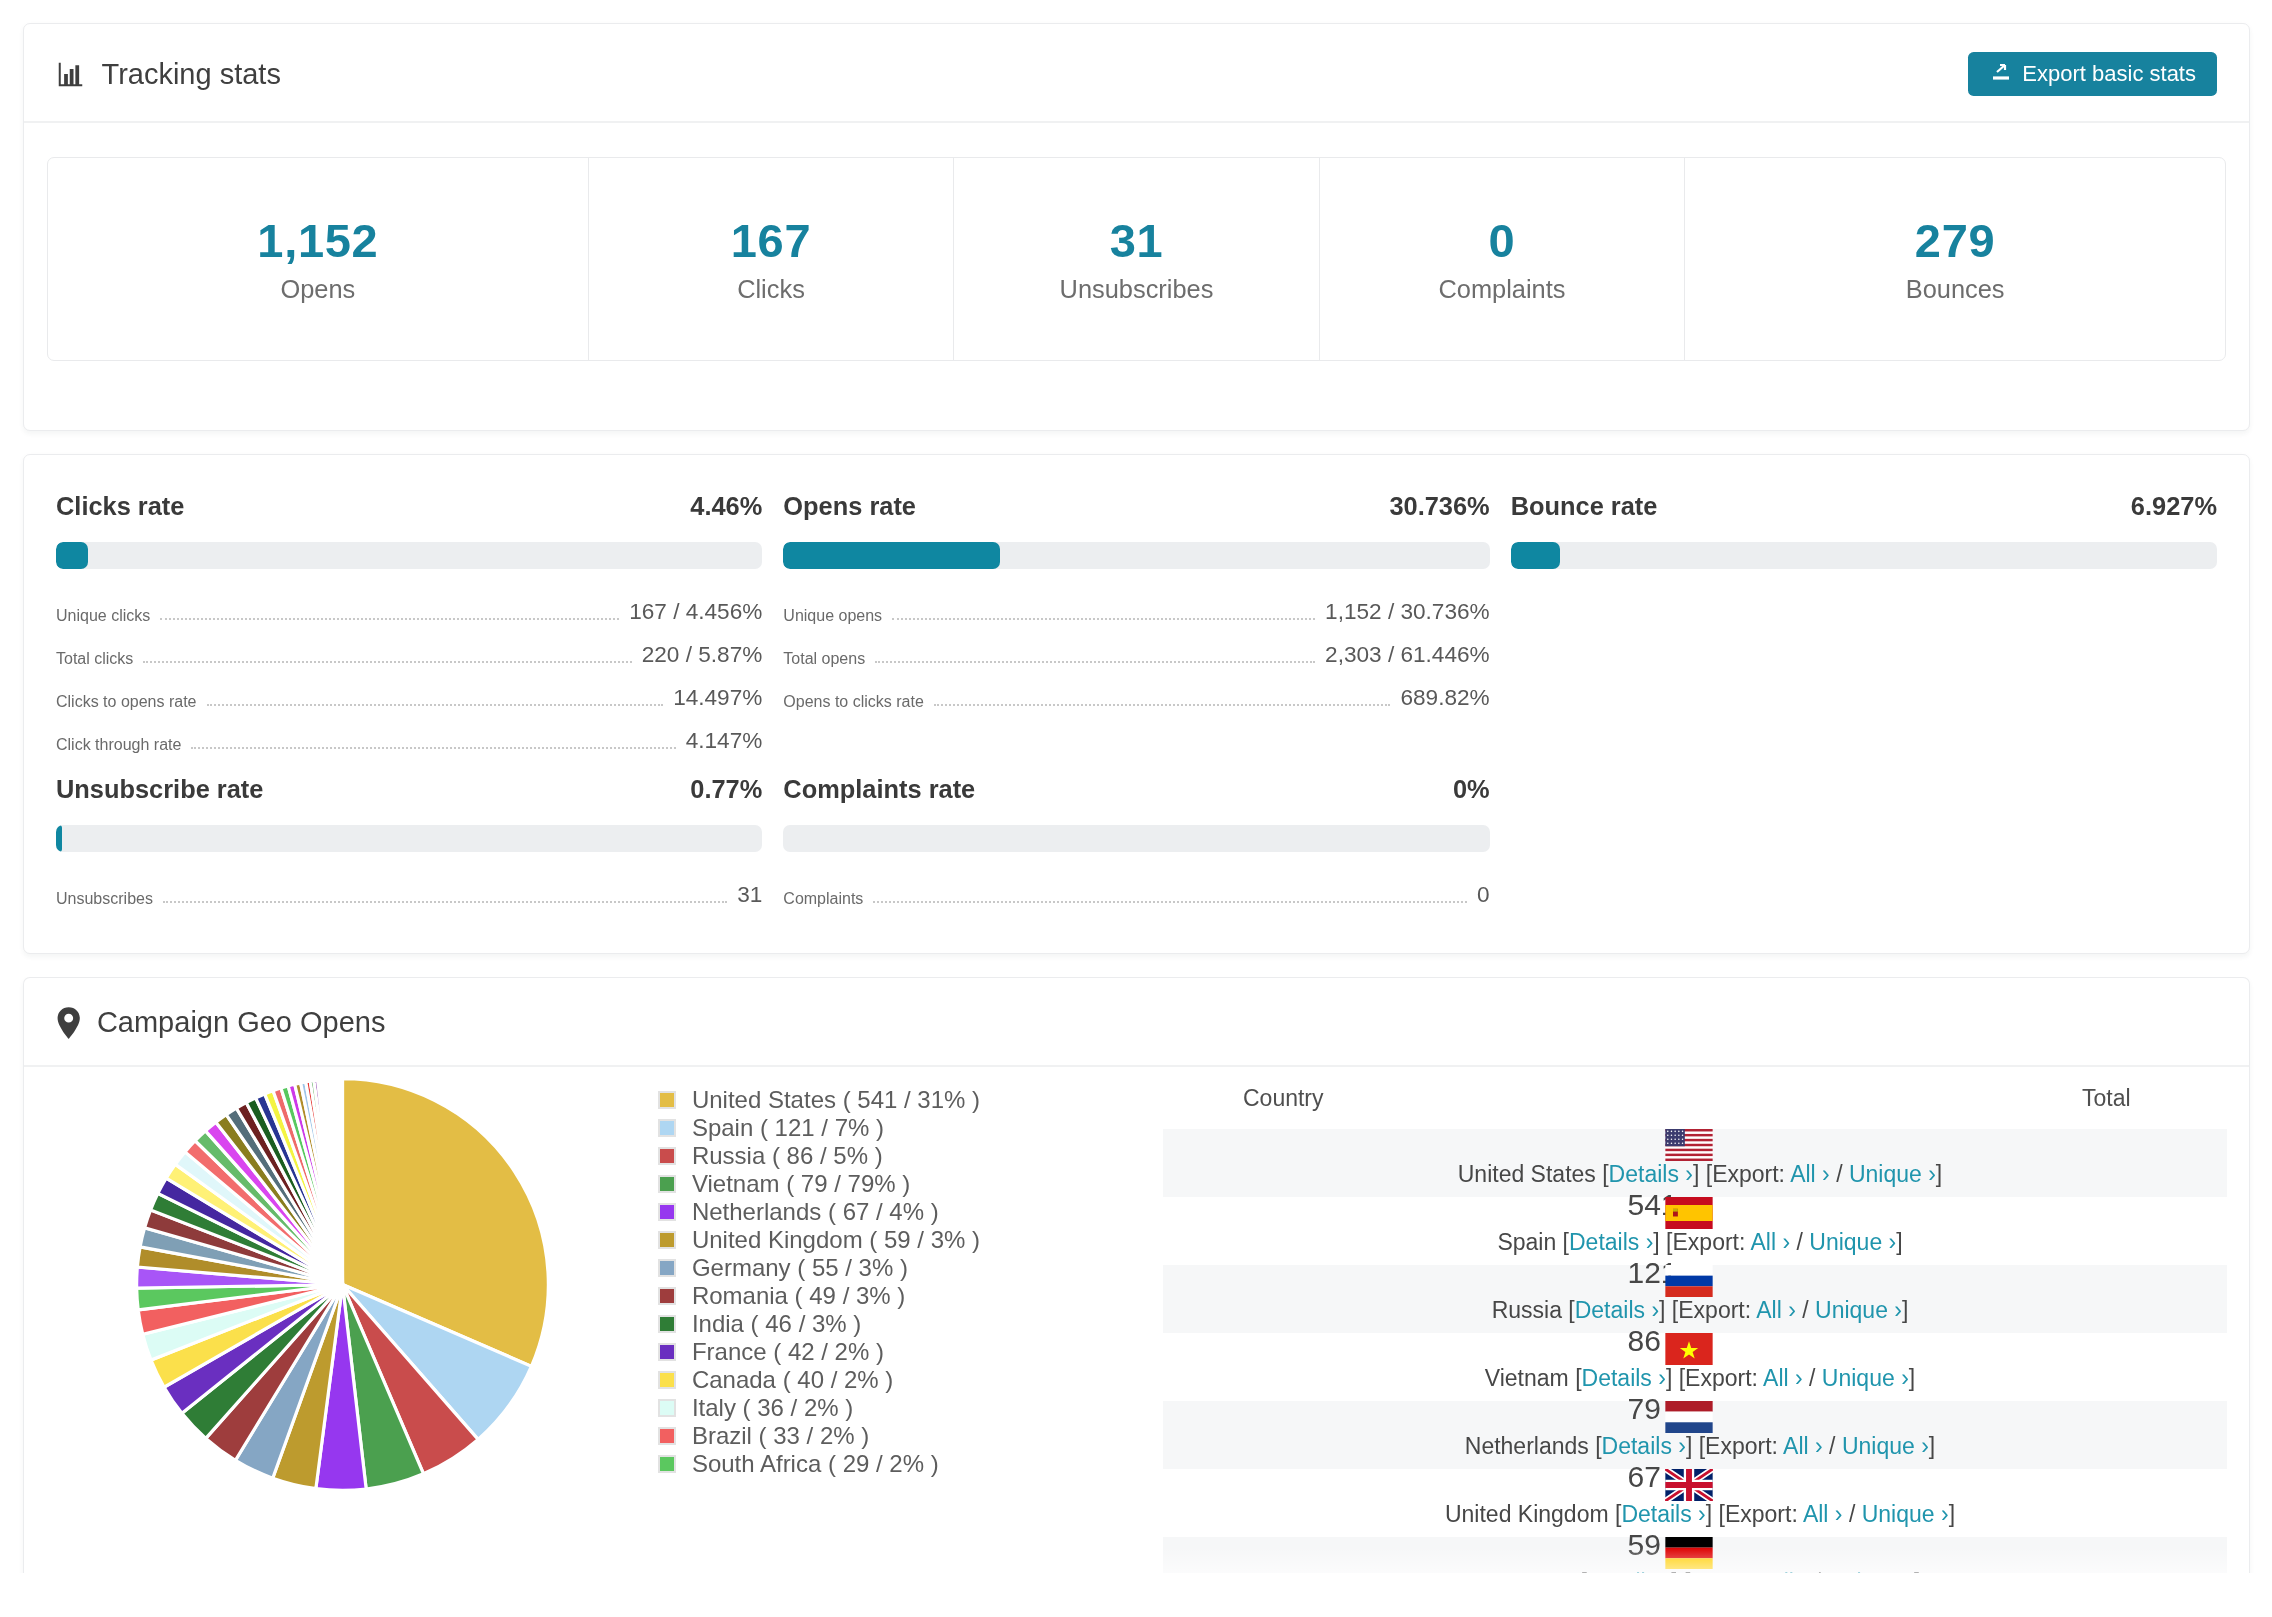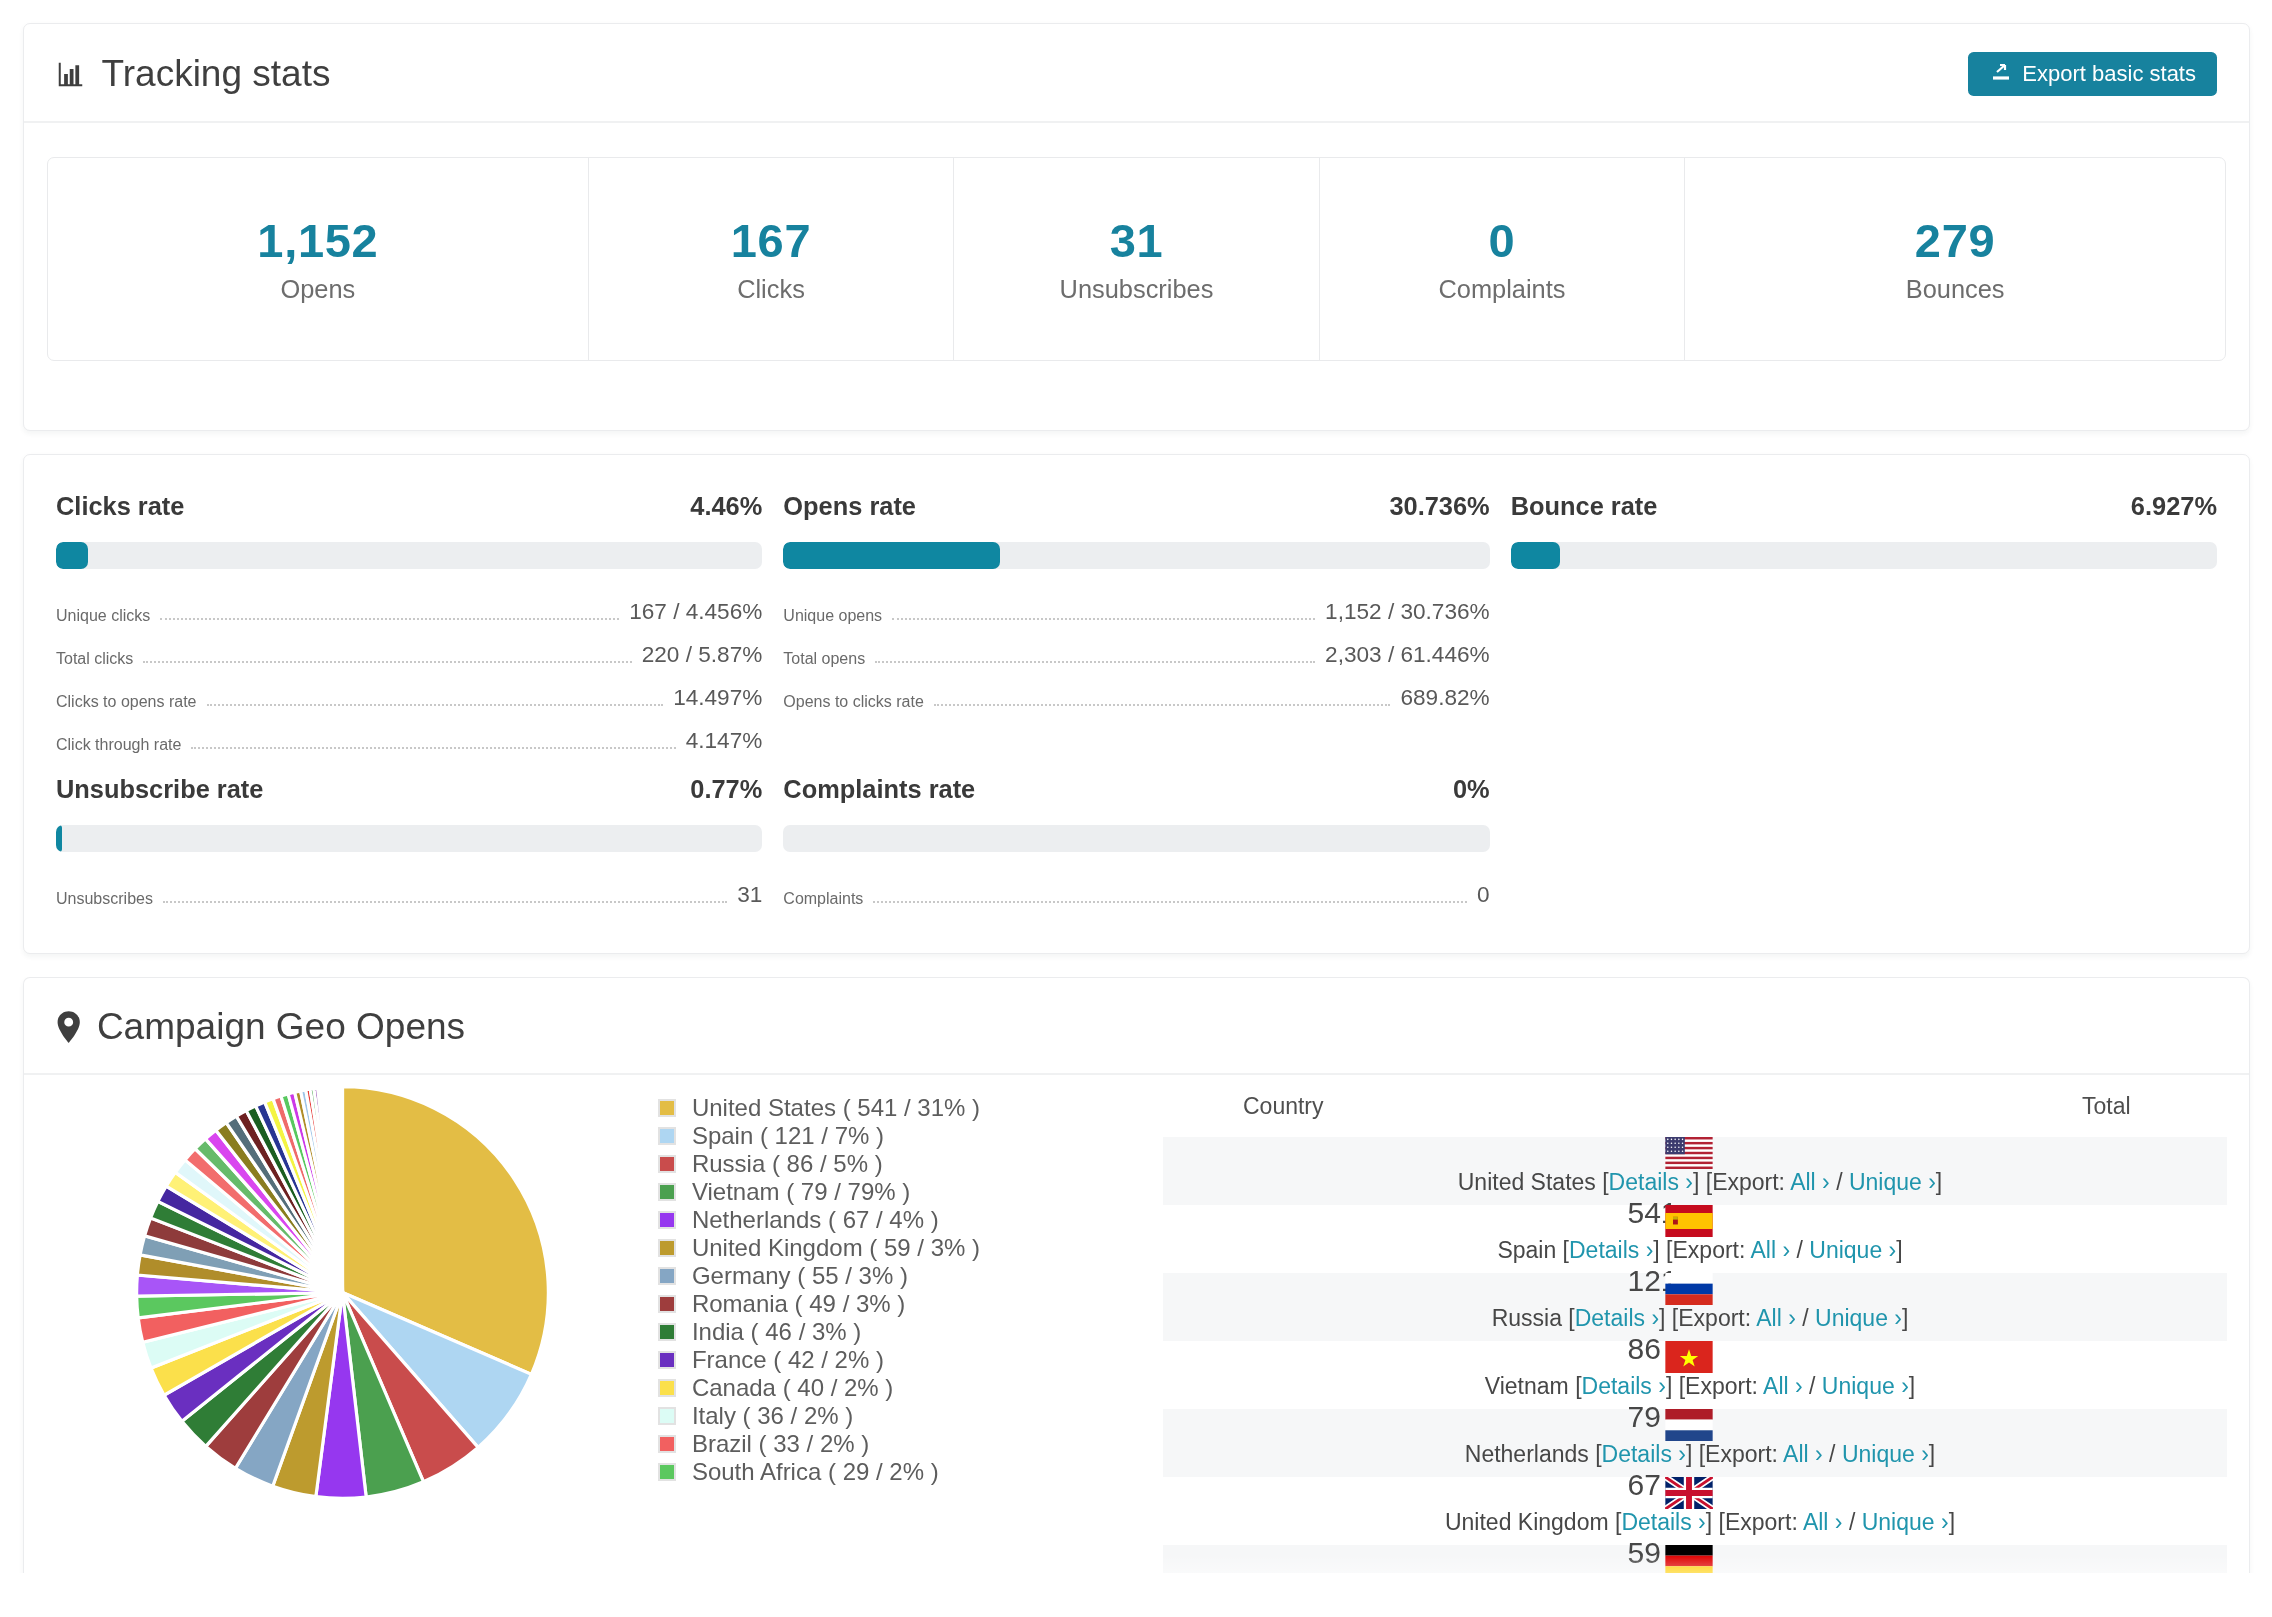--- a/index.html
+++ b/index.html
@@ -19,21 +19,21 @@
     border-radius: 7px;
     box-shadow: 0 2.1px 5.6px rgba(40,50,60,0.05);
     margin: 0 23px;
   }
   .card-header {
     display: flex; align-items: center;
     padding: 28px 32px 25.4px 32px;
     border-bottom: 2.1px solid #f0f1f2;
   }
   .card-title {
-    font-size: 37px; font-weight: 400; color: #3f3f3f;
+    font-size: 29px; font-weight: 400; color: #3f3f3f;
     display: flex; align-items: center; gap: 15.5px;
   }
   .card-title svg { display: block; }
 
   
   .card1 { margin-top: 23px; }
   .export-btn {
     margin-left: auto;
     background: #17829e;
     color: #fff;

